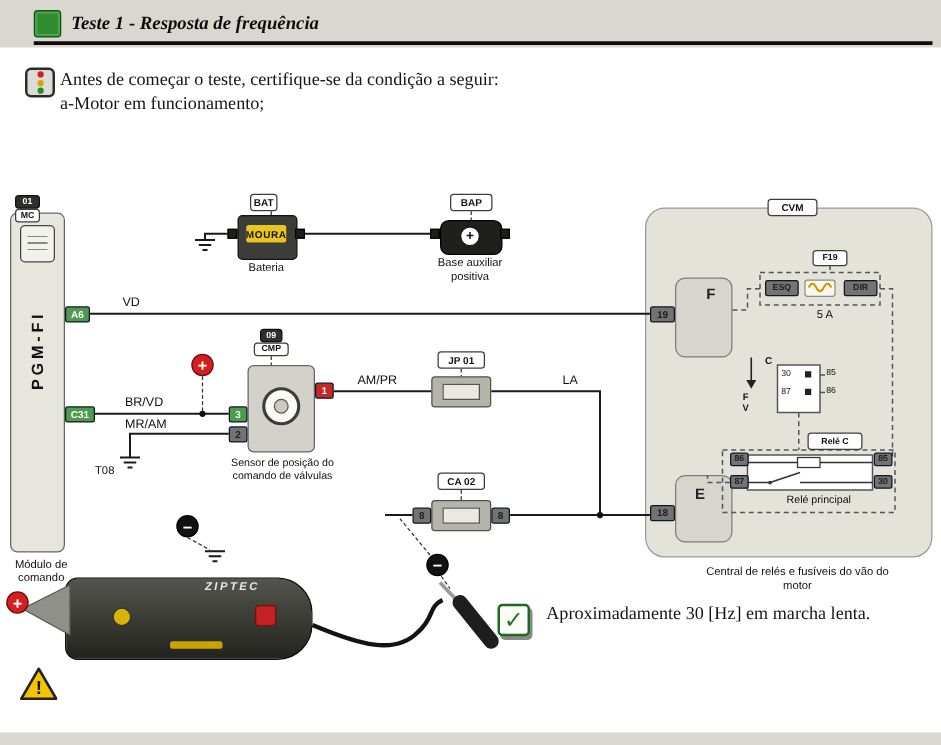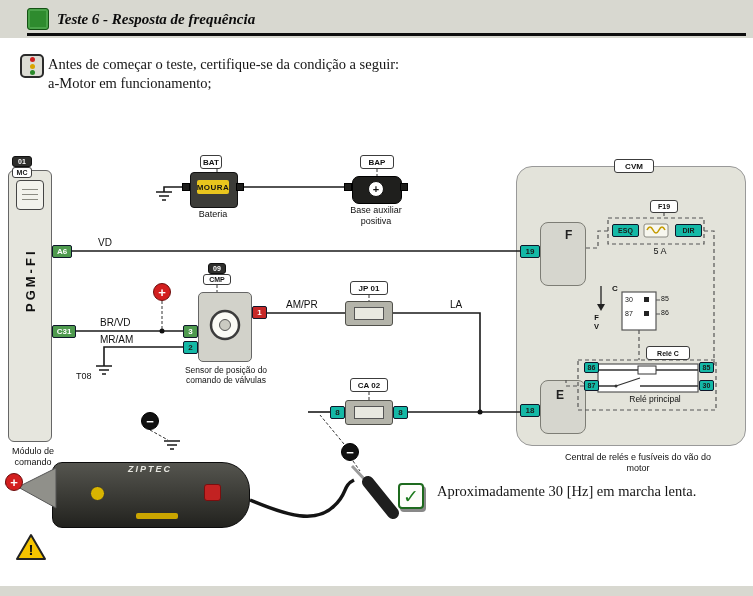--- a/index.html
+++ b/index.html
@@ -10,61 +10,61 @@
   .title{font:italic 700 15px "Liberation Serif",serif;color:#0d0d0d;white-space:nowrap}
   .rule{background:#0d0d0d}
   .bodytext{font-size:14.5px;line-height:19px;text-align:justify}
   .badge{background:#fff;border:1px solid #3c3c3c;border-radius:3px;display:flex;align-items:center;justify-content:center;
          font:700 8px "Liberation Sans",sans-serif;color:#111;box-sizing:border-box}
   .badge.dark{background:#2e2e2c;color:#fff;border-color:#111}
   .pin{display:flex;align-items:center;justify-content:center;font:700 8px "Liberation Sans",sans-serif;
        border:1px solid #0f172a;border-radius:2px;color:#fff;box-sizing:border-box}
   .pin.green{background:#4e9a4e}
   .pin.red{background:#c62828}
-  .pin.gray{background:#14b8a6;color:#1c1c1c}
+  .pin.gray{background:#737373;color:#1c1c1c}
   .tiny{font-size:7px}
   .wlabel{font:400 10px "Liberation Sans",sans-serif;color:#101010;white-space:nowrap}
   .cap{font:400 9px "Liberation Sans",sans-serif;color:#101010;text-align:center;line-height:1.2}
   .marker{width:18px;height:18px;border-radius:50%;display:flex;align-items:center;justify-content:center;
           font:700 13px "Liberation Sans",sans-serif;color:#fff;box-sizing:border-box}
   .marker.plus{background:#d31f1f;border:1px solid #6d0d0d}
   .marker.minus{background:#111;border:1px solid #000}
   .graybox{background:#d6d6ce;border:1.5px solid #7d7d75;border-radius:8px;box-sizing:border-box}
   .module{background:#e6e6de;border:1.5px solid #666;border-radius:6px;box-sizing:border-box}
   .cvm{background:#e3e3da;border:1.5px solid #999;border-radius:16px;box-sizing:border-box}
   .plug{background:#b4b4aa;border:1px solid #50504a;border-radius:3px;box-sizing:border-box}
   .plug-core{position:absolute;left:8px;right:8px;top:5px;bottom:5px;background:#e9e9e1;border:1px solid #555}
   .connlabel{font:700 12px "Liberation Sans",sans-serif;color:#222}
   .vtext{writing-mode:vertical-rl;transform:rotate(180deg);font:700 13px "Liberation Sans",sans-serif;
          letter-spacing:3px;display:flex;align-items:center;justify-content:center;color:#111}
   .fv{writing-mode:vertical-lr;text-orientation:upright;font:700 7.5px "Liberation Sans",sans-serif;color:#111}
   .meter{background:linear-gradient(#55554f,#22221e);border:1px solid #0c0c0c;border-radius:10px 28px 28px 10px;box-sizing:border-box}
   .lcd{background:#ccd6bd;border:2px solid #15150f;border-radius:3px;display:flex;align-items:center;justify-content:center;
        font:700 15px "DejaVu Sans Mono",monospace;color:#20241a;letter-spacing:1px;box-sizing:border-box}
-  .brand{font:italic 700 9px "Liberation Sans",sans-serif;letter-spacing:2px;color:#e8e8e2;text-align:left}
+  .brand{font:italic 700 9px "Liberation Sans",sans-serif;letter-spacing:2px;color:#e8e8e2;text-align:right}
   .check{background:#fdfdfa;border:2px solid #1e6a1e;border-radius:4px;box-shadow:2px 3px 0 rgba(40,40,40,.55);
          display:flex;align-items:center;justify-content:center;font:700 19px "DejaVu Sans",sans-serif;color:#1d7a1d;box-sizing:border-box}
   .trafficlight{background:#dcdcd4;border:2px solid #2b2b2b;border-radius:5px;box-sizing:border-box;
                 display:flex;flex-direction:column;align-items:center;justify-content:space-evenly}
   .dot{width:5px;height:5px;border-radius:50%}
   .secicon{background:#2e8b2e;border:1px solid #145214;border-radius:3px;box-shadow:inset 0 0 0 2px #4aa34a;box-sizing:border-box}
   .logo{background:#e9c51d;color:#141414;display:flex;align-items:center;justify-content:center;
         font:700 8px "Liberation Sans",sans-serif;border-radius:2px;letter-spacing:.5px}
   .term{background:#1d1d1b;border:1px solid #000;box-sizing:border-box}
   .circleplus{background:#fff;border:1.5px solid #111;border-radius:50%;display:flex;align-items:center;justify-content:center;
               font:700 11px "Liberation Sans",sans-serif;color:#111;box-sizing:border-box}
 </style>
 </head>
 <body>
 
 <div class="page">
 
   <div class="a band" style="left:0;top:0;width:753px;height:38px"></div>
   <div class="a secicon" style="left:27px;top:8px;width:22px;height:22px"></div>
-  <div class="a title" style="left:57px;top:11px">Teste 6 - Resposta de frequência</div>
+  <div class="a title" style="left:57px;top:11px">Teste 1 - Resposta de frequência</div>
   <div class="a rule" style="left:27px;top:33px;width:719px;height:3px"></div>
 
   <div class="a trafficlight" style="left:20px;top:54px;width:24px;height:24px">
     <span class="dot" style="background:#cf2020"></span>
     <span class="dot" style="background:#d9a400"></span>
     <span class="dot" style="background:#2a8a2a"></span>
   </div>
   <div class="a bodytext" style="left:48px;top:55px;width:680px;text-align:left">Antes de começar o teste, certifique-se da condição a seguir:</div>
   <div class="a bodytext" style="left:48px;top:74px;width:680px;text-align:left">a-Motor em funcionamento;</div>
 

